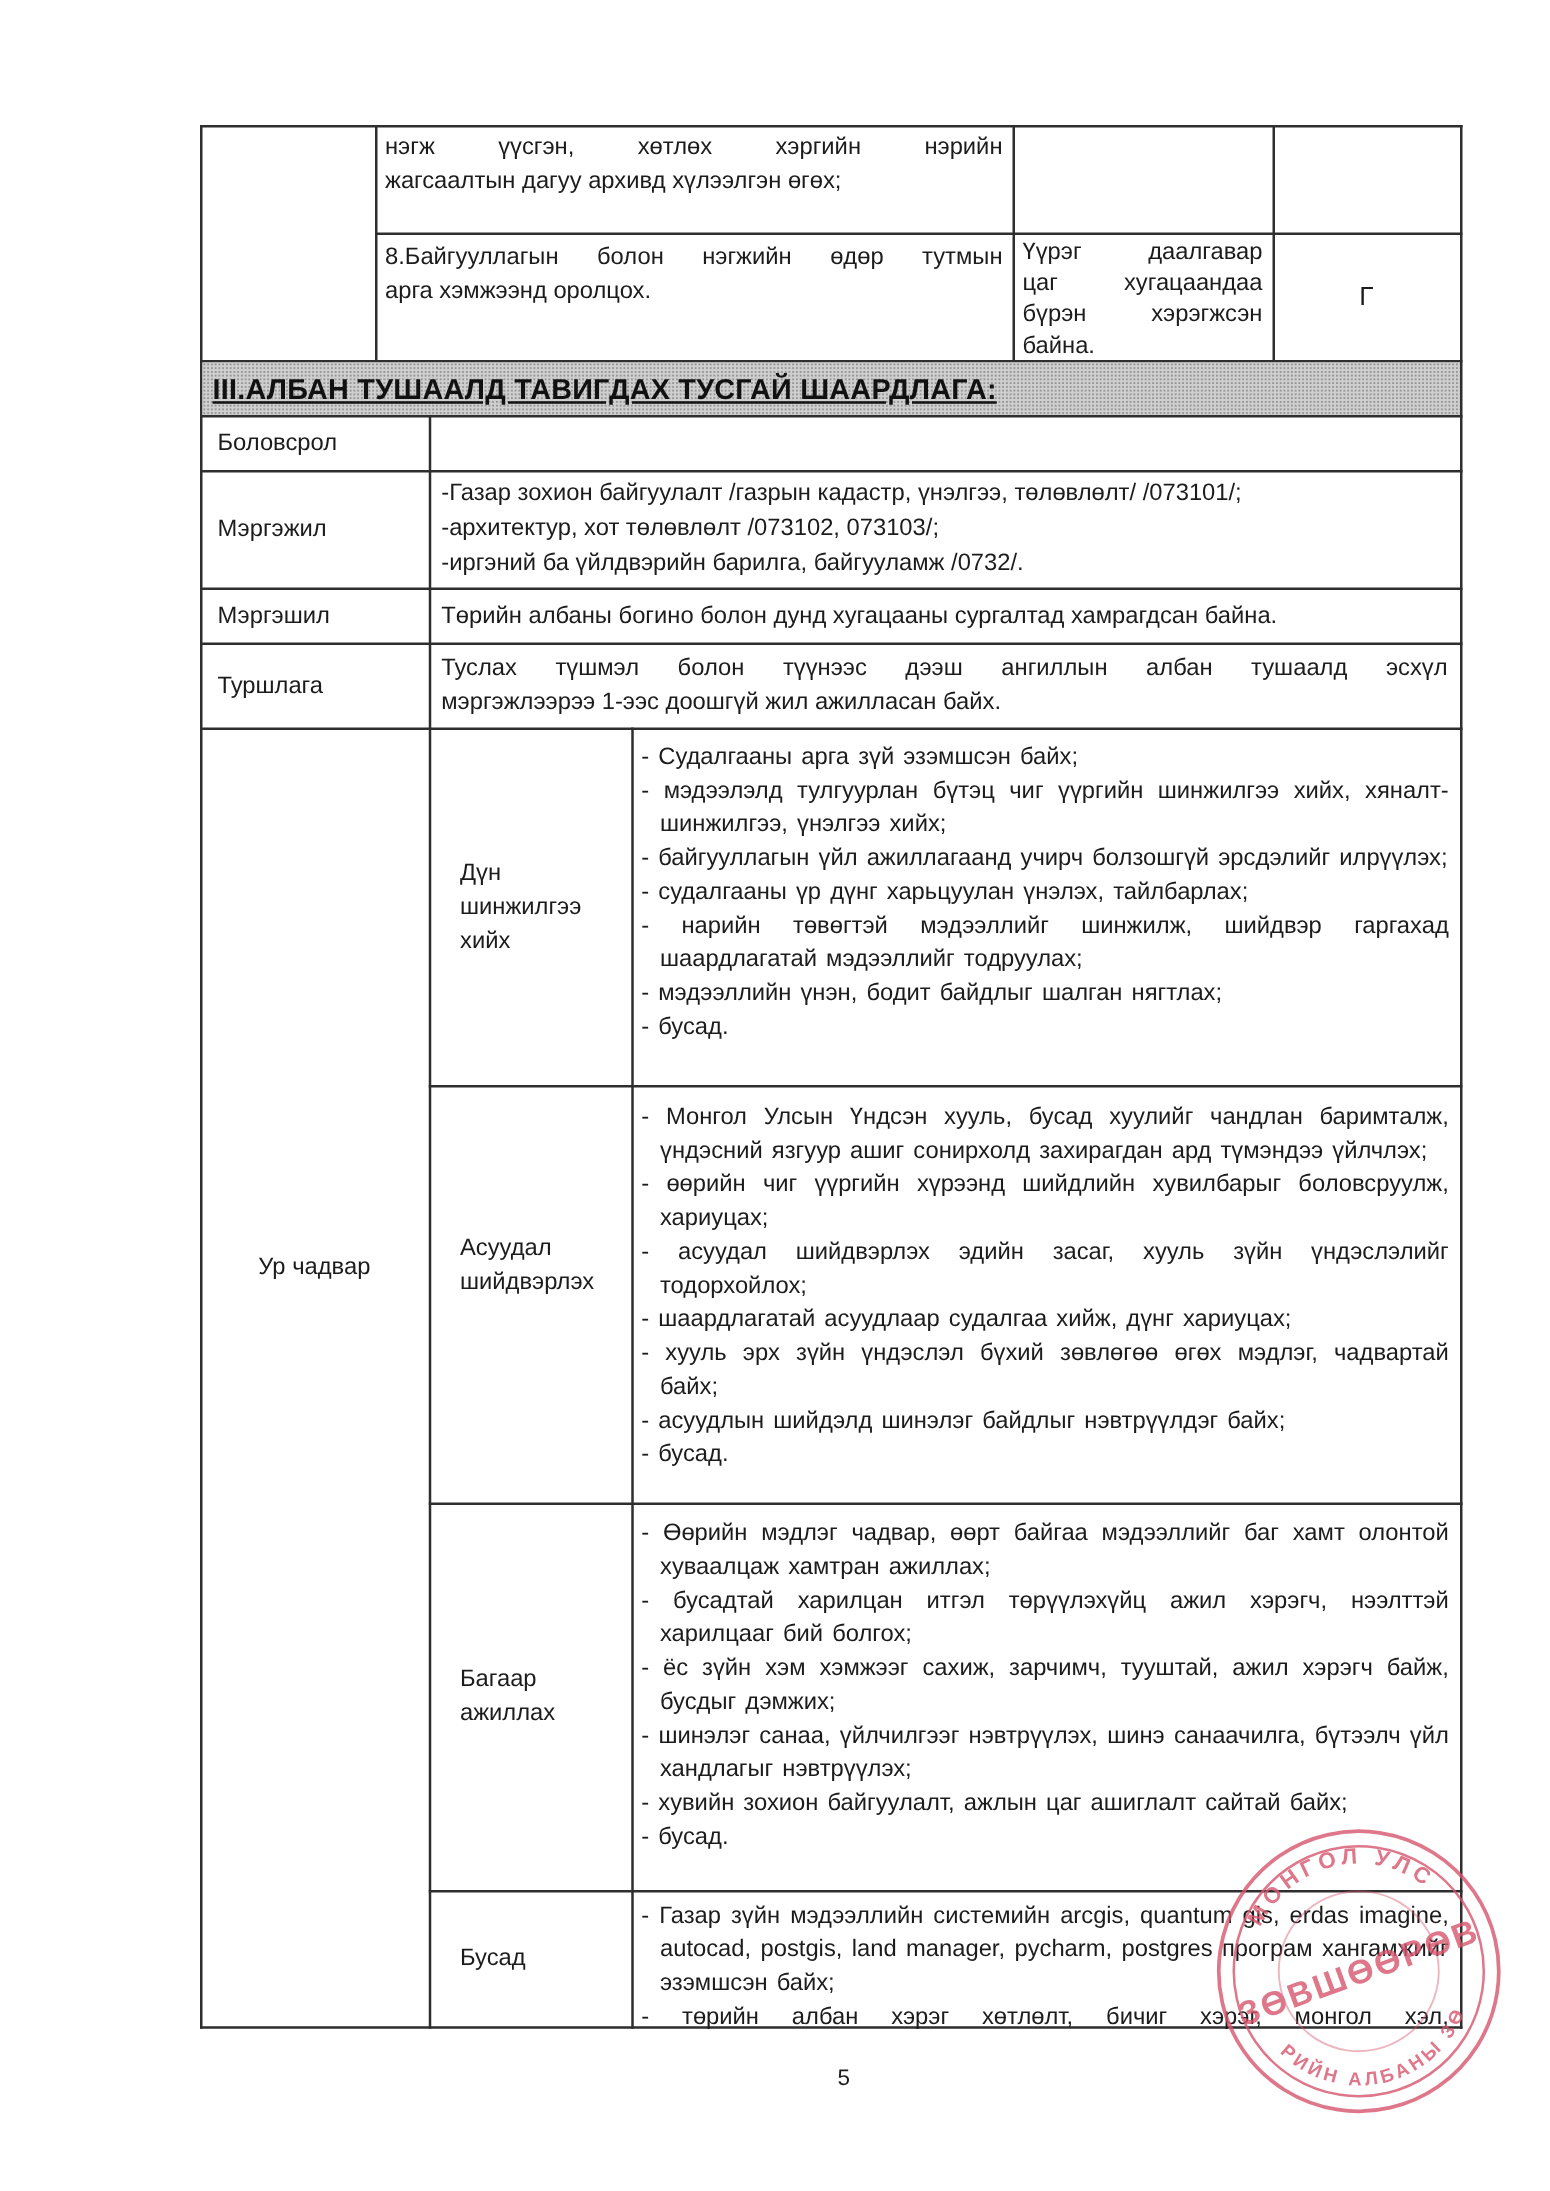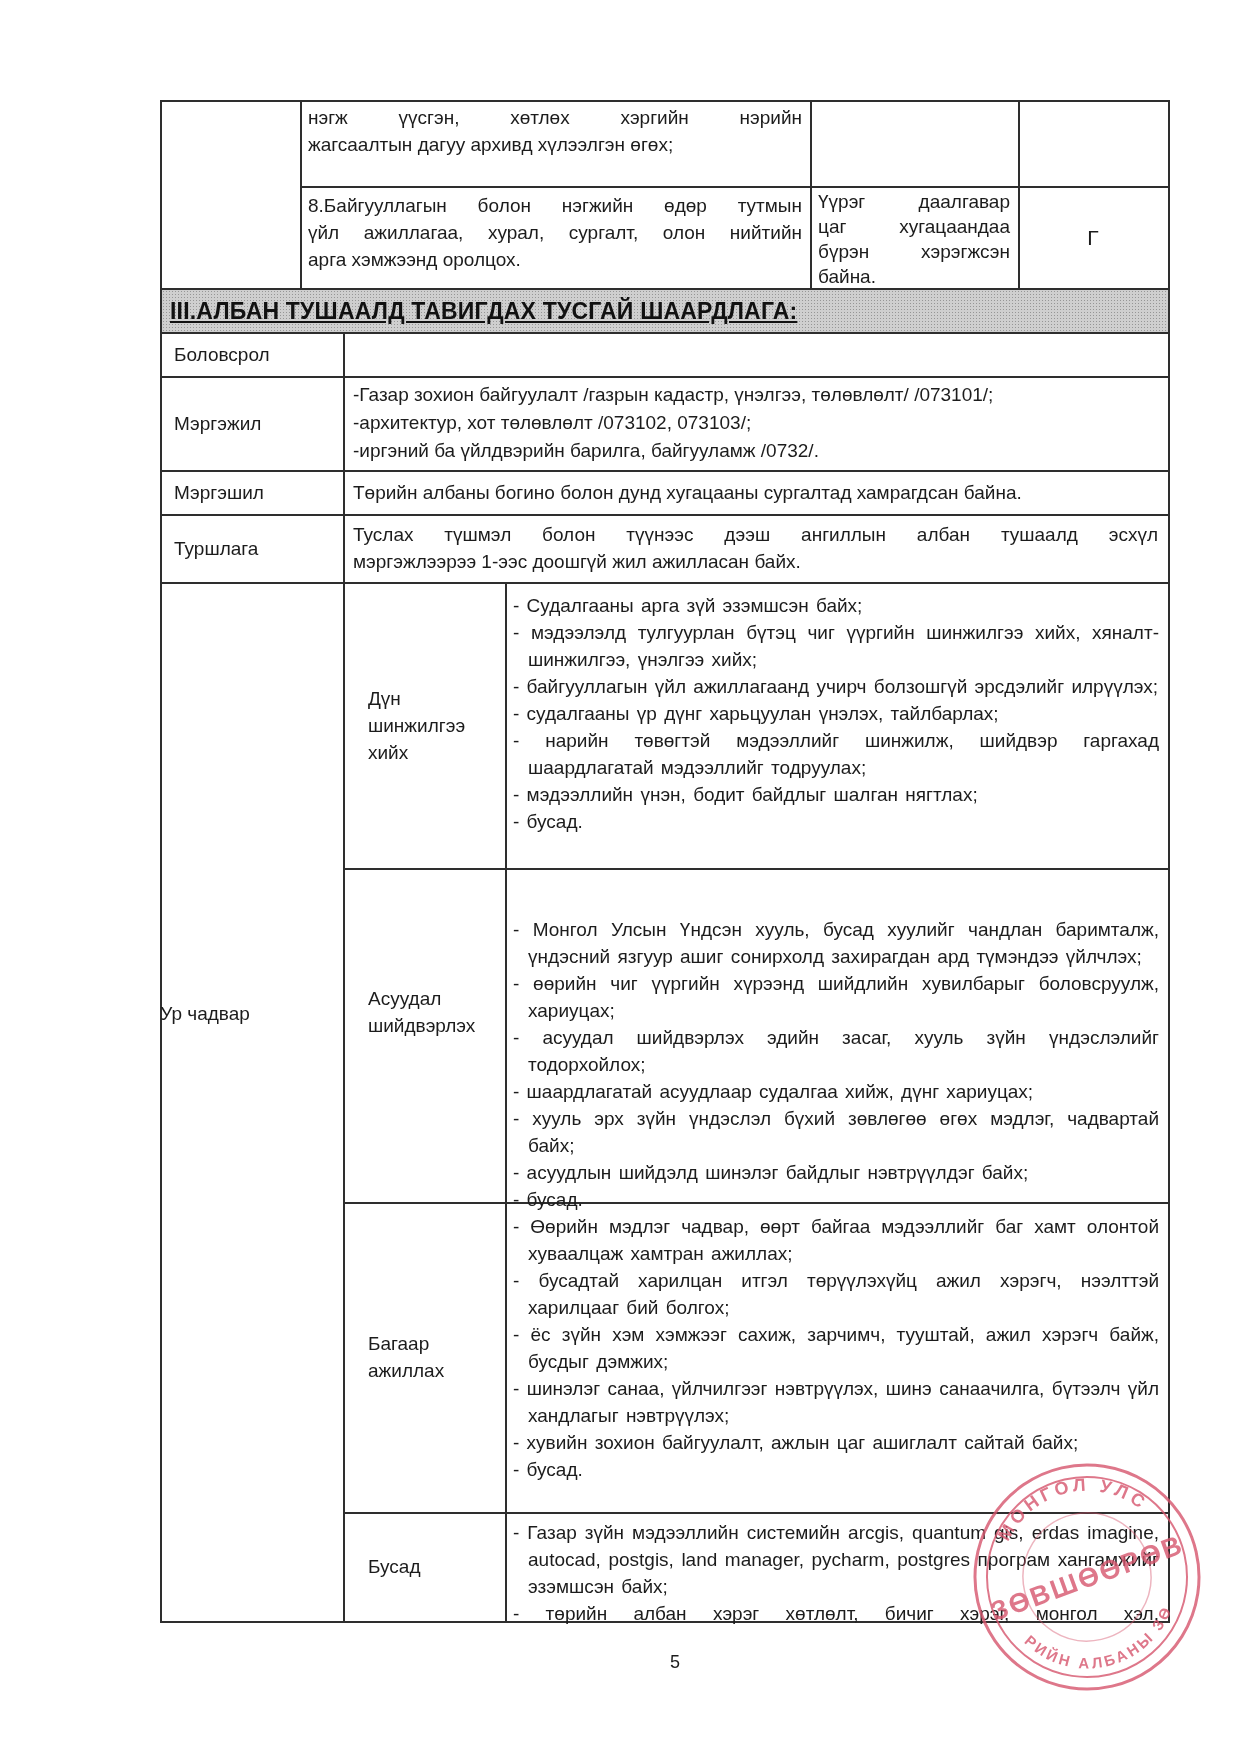--- a/index.html
+++ b/index.html
@@ -63,21 +63,20 @@
   <div class="vline" style="left:343px;top:332px;height:1291px;"></div>
   <div class="vline" style="left:505px;top:582px;height:1041px;"></div>
 
   <div class="cell" style="left:308px;top:104px;width:494px;">
     <div class="jl">нэгж үүсгэн,  хөтлөх хэргийн нэрийн</div>
     <div>жагсаалтын дагуу архивд хүлээлгэн өгөх;</div>
   </div>
 
   <div class="cell" style="left:308px;top:192px;width:494px;">
     <div class="jl">8.Байгууллагын болон нэгжийн өдөр тутмын</div>
-    <div class="jl">үйл ажиллагаа, хурал, сургалт, олон нийтийн</div>
     <div>арга хэмжээнд оролцох.</div>
   </div>
   <div class="cell" style="left:818px;top:189px;width:192px;line-height:25px;">
     <div class="jl">Үүрэг даалгавар</div>
     <div class="jl">цаг хугацаандаа</div>
     <div class="jl">бүрэн хэрэгжсэн</div>
     <div>байна.</div>
   </div>
   <div class="cell flexc grade" style="left:1018px;top:186px;width:150px;height:102px;">Г</div>
 
@@ -96,41 +95,41 @@
 
   <div class="cell flexc label-cell" style="left:160px;top:470px;width:183px;height:44px;">Мэргэшил</div>
   <div class="cell flexc" style="left:353px;top:470px;width:805px;height:44px;">Төрийн албаны богино болон дунд хугацааны сургалтад хамрагдсан байна.</div>
 
   <div class="cell flexc label-cell" style="left:160px;top:514px;width:183px;height:68px;">Туршлага</div>
   <div class="cell" style="left:353px;top:521px;width:805px;">
     <div class="jl">Туслах түшмэл болон түүнээс дээш ангиллын албан тушаалд эсхүл</div>
     <div>мэргэжлээрээ 1-ээс доошгүй жил ажилласан байх.</div>
   </div>
 
-  <div class="cell flexc" style="left:160px;top:582px;width:183px;height:862px;justify-content:flex-start;">
+  <div class="cell flexc" style="left:160px;top:582px;width:183px;height:862px;justify-content:center;">
     <div style="width:90px;text-align:center;">Ур чадвар</div>
   </div>
 
   <div class="cell flexc sublabel" style="left:343px;top:582px;width:162px;height:286px;">
     <div style="width:130px;">Дүн шинжилгээ хийх</div>
   </div>
   <div class="cell content" style="left:513px;top:592px;width:646px;">
     <p class="item">- Судалгааны арга зүй эзэмшсэн байх;</p>
     <p class="item">- мэдээлэлд тулгуурлан бүтэц чиг үүргийн шинжилгээ хийх, хяналт-шинжилгээ, үнэлгээ хийх;</p>
     <p class="item">- байгууллагын үйл ажиллагаанд учирч болзошгүй эрсдэлийг илрүүлэх;</p>
     <p class="item">- судалгааны үр дүнг харьцуулан үнэлэх, тайлбарлах;</p>
     <p class="item">- нарийн төвөгтэй мэдээллийг шинжилж, шийдвэр гаргахад шаардлагатай мэдээллийг тодруулах;</p>
     <p class="item">- мэдээллийн үнэн, бодит байдлыг шалган нягтлах;</p>
     <p class="item">- бусад.</p>
   </div>
 
   <div class="cell flexc sublabel" style="left:343px;top:868px;width:162px;height:288px;">
     <div style="width:130px;">Асуудал шийдвэрлэх</div>
   </div>
-  <div class="cell content" style="left:513px;top:880px;width:646px;margin-top:36px;">
+  <div class="cell content" style="left:513px;top:880px;width:646px;">
     <p class="item">- Монгол Улсын Үндсэн хууль, бусад хуулийг чандлан баримталж, үндэсний язгуур ашиг сонирхолд захирагдан ард түмэндээ үйлчлэх;</p>
     <p class="item">- өөрийн чиг үүргийн хүрээнд шийдлийн хувилбарыг боловсруулж, хариуцах;</p>
     <p class="item">- асуудал шийдвэрлэх эдийн засаг, хууль зүйн үндэслэлийг тодорхойлох;</p>
     <p class="item">- шаардлагатай асуудлаар судалгаа хийж, дүнг хариуцах;</p>
     <p class="item">- хууль эрх зүйн үндэслэл бүхий зөвлөгөө өгөх мэдлэг, чадвартай байх;</p>
     <p class="item">- асуудлын шийдэлд шинэлэг байдлыг нэвтрүүлдэг байх;</p>
     <p class="item">- бусад.</p>
   </div>
 
   <div class="cell flexc sublabel" style="left:343px;top:1202px;width:162px;height:310px;">

